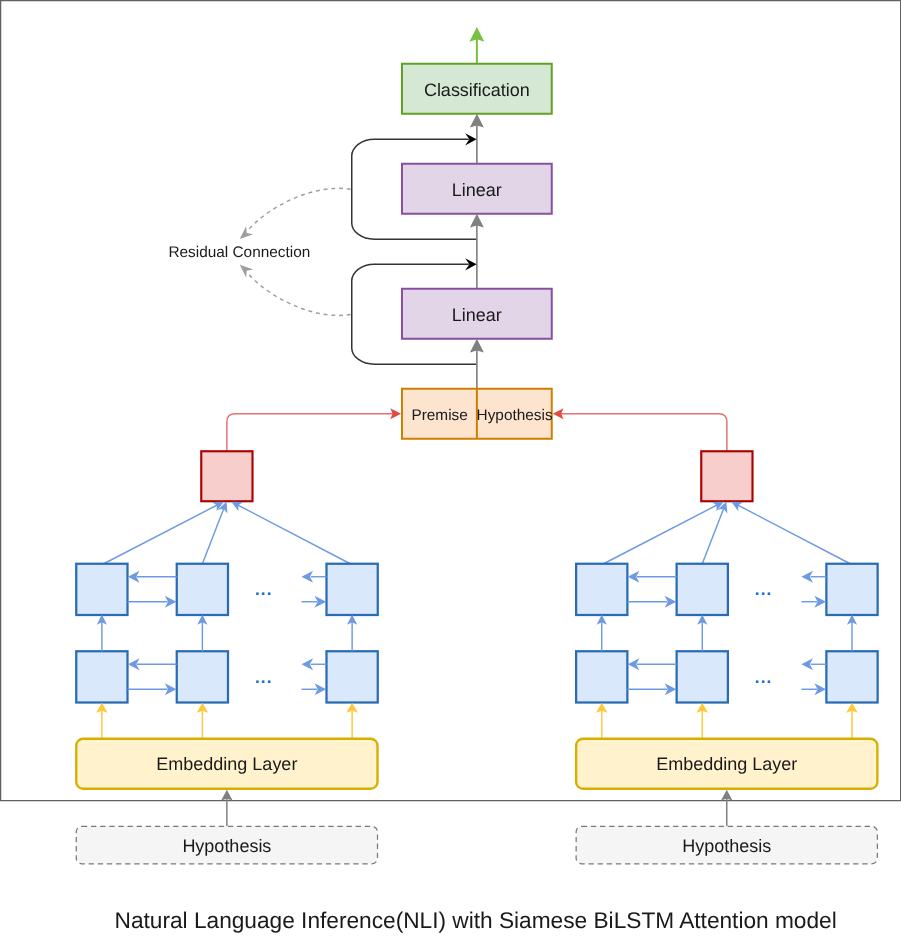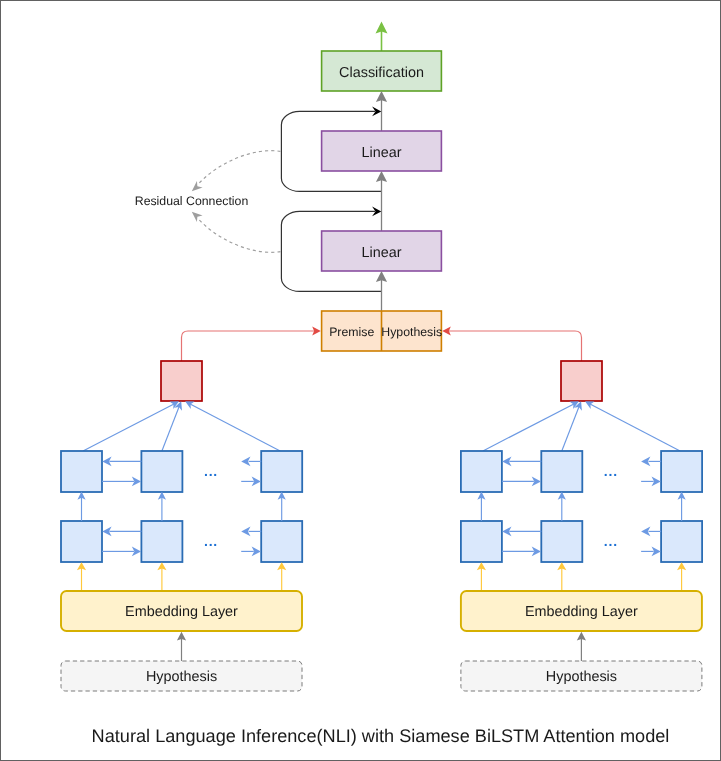--- a/index.html
+++ b/index.html
@@ -1,17 +1,17 @@
 <!DOCTYPE html>
 <html><head>
 <meta charset="utf-8">
 <style>
   html,body{margin:0;padding:0;background:#ffffff;}
   body{width:721px;height:761px;font-family:"Liberation Sans",sans-serif;overflow:hidden;}
-  #frame{position:absolute;left:0;top:0;width:721px;height:761px;box-sizing:border-box;border:1px solid #616161;background:#ffffff;}
+  #frame{position:absolute;left:0;top:0;width:721px;height:641px;box-sizing:border-box;border:1px solid #616161;background:#ffffff;}
   svg{position:absolute;left:0;top:0;display:block;}
   text{font-family:"Liberation Sans",sans-serif;fill:#1a1a1a;}
   *{-webkit-font-smoothing:antialiased;text-rendering:geometricPrecision;}
 </style>
 </head>
 <body>
 
 <div id="frame">
 <svg width="719" height="759" viewBox="0 0 719 759">
   <path d="M 380.5 50 L 380.5 27.5" stroke="#7ac143" stroke-width="1.6" fill="none"></path>

